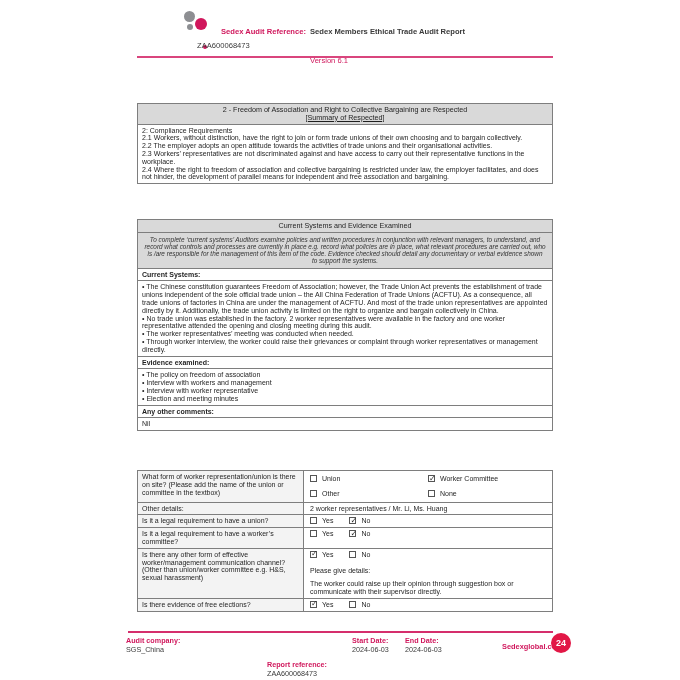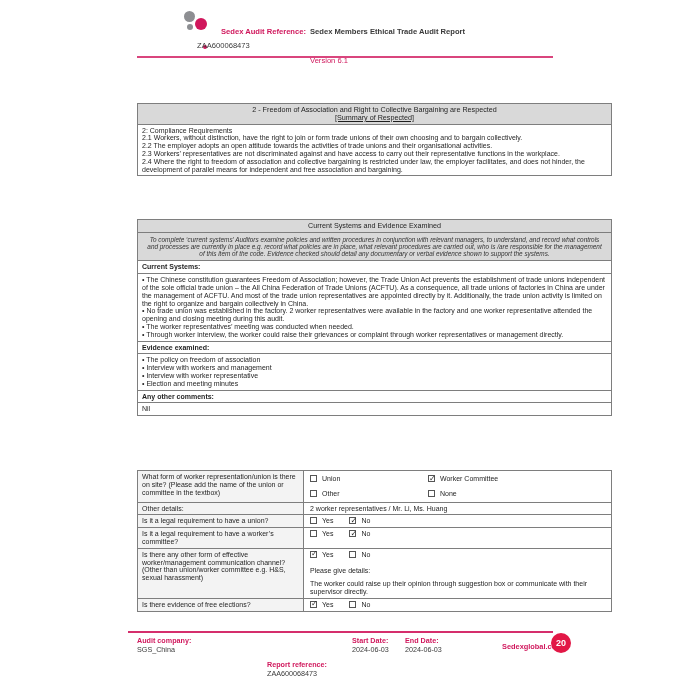--- a/index.html
+++ b/index.html
@@ -23,21 +23,21 @@
   .hdr-col{position:absolute;top:27px;font-size:7.6px;line-height:9px;}
   .hdr-col .lbl{color:var(--accent);font-weight:bold;margin-left:24px;}
   .hdr-col .val{margin-top:5px;color:#3a3a3a;}
   .hdr-col .ttl{color:#3a3a3a;font-weight:bold;text-align:center;}
   .hdr-col .ver{margin-top:20px;color:var(--accent);}
   .col1{left:197px;} .col2{left:310px;}
   .rule{position:absolute;height:1.5px;background:var(--accent);opacity:.8;}
   .rule-top{left:137px;top:56px;width:416px;}
   .rule-bottom{left:128px;top:631px;width:425px;height:2px;opacity:.9;}
   
-  .tbl{position:absolute;left:137px;width:475px;border:1px solid var(--line);background:#fff;
+  .tbl{position:absolute;left:137px;width:416px;border:1px solid var(--line);background:#fff;
        font-size:7px;line-height:7.8px;color:#1f1f1f;}
   .trow{border-top:1px solid var(--line);padding:2px 4px;}
   .trow:first-child{border-top:none;}
   .thead{background:var(--tblhead);text-align:center;padding:2px 4px;font-size:7.2px;}
   .thead .sub{text-decoration:underline;}
   .note{background:var(--tblhead);font-style:italic;text-align:center;font-size:6.4px;line-height:7.2px;color:#333;padding:3px 6px;}
   .blabel{font-weight:bold;}
   .para{margin:0;}
   #tbl1{top:103px;} #tbl2{top:219px;} #tbl3{top:470px;}
   
@@ -166,30 +166,30 @@
   <div class="frow">
     <div class="fq">Is there evidence of free elections?</div>
     <div class="fa yn">
       <span class="opt"><span class="cb" data-checked="true"></span><span>Yes</span></span>
       <span class="opt"><span class="cb" data-checked="false"></span><span>No</span></span>
     </div>
   </div>
 </div>
 
 <div class="rule rule-bottom"></div>
-<div class="f-item" style="left:137px;top:636px;">
+<div class="f-item" style="left:126px;top:636px;">
   <div class="f-lbl">Audit company:</div>
   <div class="f-val">SGS_China</div>
 </div>
 <div class="f-item" style="left:267px;top:660px;">
   <div class="f-lbl">Report reference:</div>
   <div class="f-val">ZAA600068473</div>
 </div>
 <div class="f-item" style="left:352px;top:636px;">
   <div class="f-lbl">Start Date:</div>
   <div class="f-val">2024-06-03</div>
 </div>
 <div class="f-item" style="left:405px;top:636px;">
   <div class="f-lbl">End Date:</div>
   <div class="f-val">2024-06-03</div>
 </div>
 <div class="site">Sedexglobal.com</div>
-<div class="pagenum">20</div>
+<div class="pagenum">24</div>
 
 </body></html>

